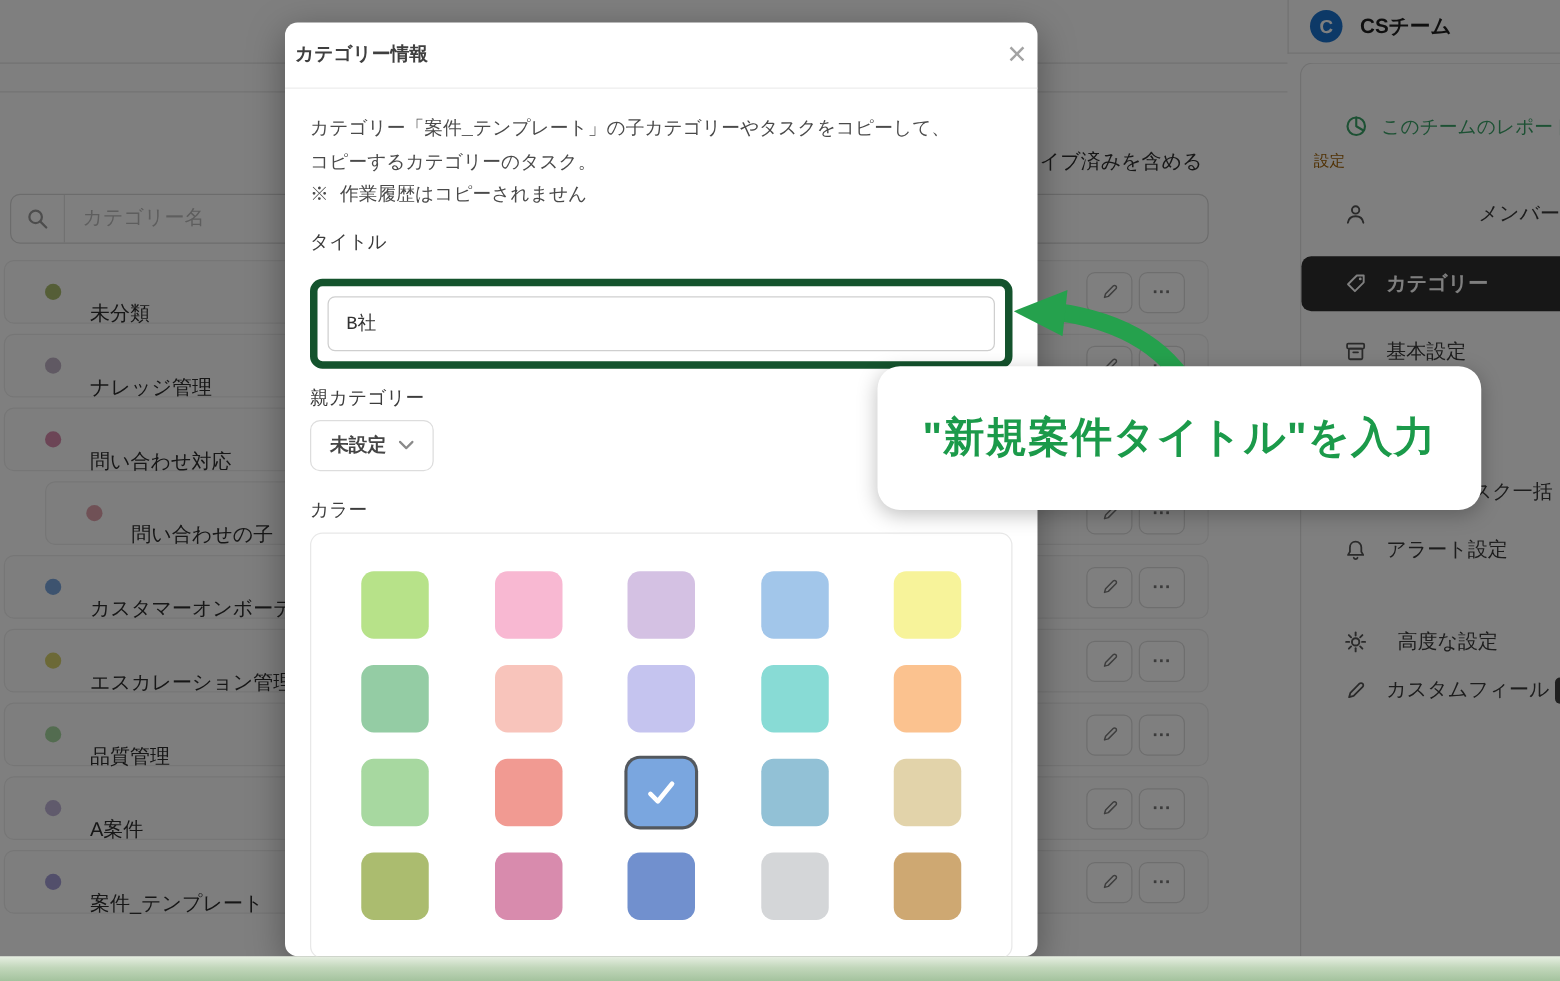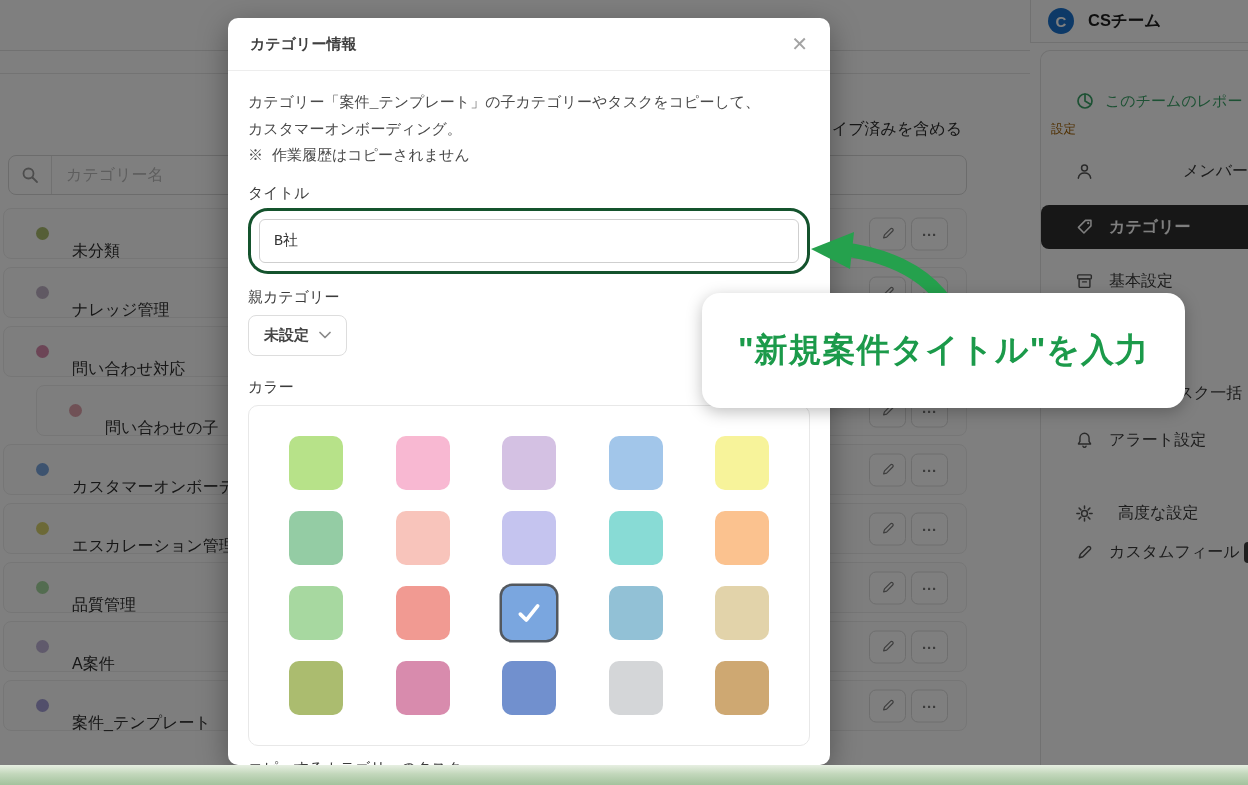--- a/index.html
+++ b/index.html
@@ -36,27 +36,27 @@
   .side-item.selected{background:#2e2e2e;color:#fff;border-radius:8px 0 0 8px;font-weight:600;}
   .side-item.selected .ico{color:#fff;}
   .side-fragment{position:absolute;left:120px;top:332px;height:24px;font-size:16px;color:#3a3a3a;white-space:nowrap;}
   .pro-badge{position:absolute;left:203px;top:491px;width:44px;height:21px;background:#3f3f3f;border-radius:4px;}
 
   
   .dim{position:absolute;inset:0;background:rgba(0,0,0,0.5);z-index:10;}
 
   
   .modal{position:absolute;left:228px;top:18px;width:602px;height:747px;background:#fff;border-radius:10px;z-index:20;box-shadow:0 8px 30px rgba(0,0,0,0.35);overflow:hidden;box-sizing:border-box;}
-  .modal-header{display:flex;align-items:center;justify-content:space-between;padding:16px 22px;border-bottom:1px solid #ededed;}
+  .modal-header{display:flex;justify-content:space-between;padding:16px 8px;border-bottom:1px solid #ededed;}
   .modal-title{font-size:15px;font-weight:600;color:#3f3f3f;}
   .modal-close{font-size:20px;color:#a3a3a3;cursor:pointer;line-height:1;}
   .modal-body{padding:20px 20px 0 20px;font-family:Liberation Mono, monospace;}
   .desc{font-size:15px;color:#4a4a4a;line-height:26.5px;}
   .field-label{font-size:15px;color:#3c3c3c;margin-top:13px;}
-  .highlight-box{margin-top:5px;border:3px solid #14532d;border-radius:20px;padding:8px;}
+  .highlight-box{margin-top:20px;border:6px solid #14532d;border-radius:10px;padding:8px;}
   .title-input{width:100%;height:44px;border:1px solid #cfcfcf;border-radius:6px;font-size:15px;color:#333;padding:0 14px;box-sizing:border-box;outline:none;font-family:inherit;}
   .parent-btn{margin-top:8px;display:inline-flex;align-items:center;gap:10px;padding:10px 15px;border:1px solid #ddd;border-radius:8px;background:#fff;font-size:15px;font-weight:600;color:#454545;cursor:pointer;font-family:inherit;}
   .color-panel{margin-top:8px;border:1px solid #e8e8e8;border-radius:10px;padding:30px 40px 30px 40px;display:grid;grid-template-columns:repeat(5,54px);justify-content:space-between;row-gap:21px;}
   .swatch{width:54px;height:54px;border-radius:10px;border:none;cursor:pointer;display:flex;align-items:center;justify-content:center;padding:0;}
   .swatch .check{display:none;}
   .swatch.selected{box-shadow:0 0 0 2.5px #53585e;}
   .swatch.selected .check{display:block;}
   .clipped-label{font-size:15px;color:#3c3c3c;margin-top:13px;}
 
   
@@ -291,21 +291,21 @@
   <div class="dim"></div>
 
   <div class="modal">
     <div class="modal-header">
       <span class="modal-title">カテゴリー情報</span>
       <span class="modal-close">✕</span>
     </div>
     <div class="modal-body">
       <div class="desc">
         <div>カテゴリー「案件_テンプレート」の子カテゴリーやタスクをコピーして、</div>
-        <div>カスタマーオンボーディング。</div>
+        <div>コピーするカテゴリーのタスク。</div>
         <div>※ 作業履歴はコピーされません</div>
       </div>
 
       <div class="field-label">タイトル</div>
       <div class="highlight-box">
         <input class="title-input" type="text" value="B社" style="">
       </div>
 
       <div class="field-label" style="margin-top:14px;">親カテゴリー</div>
       <button class="parent-btn">

